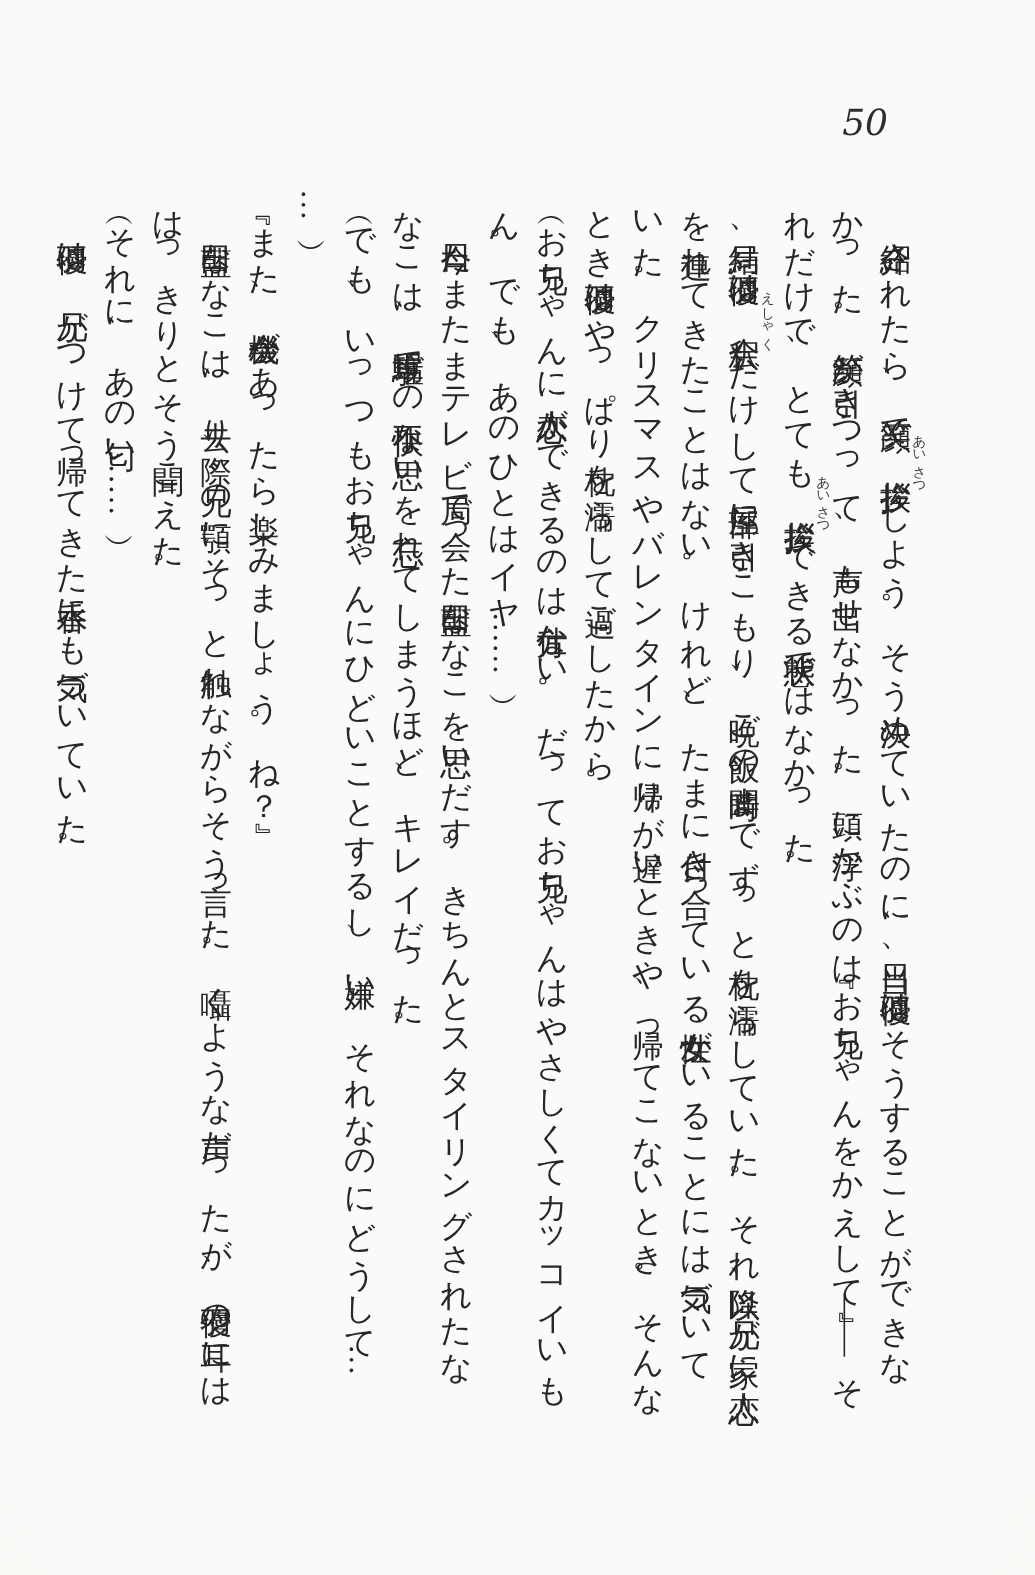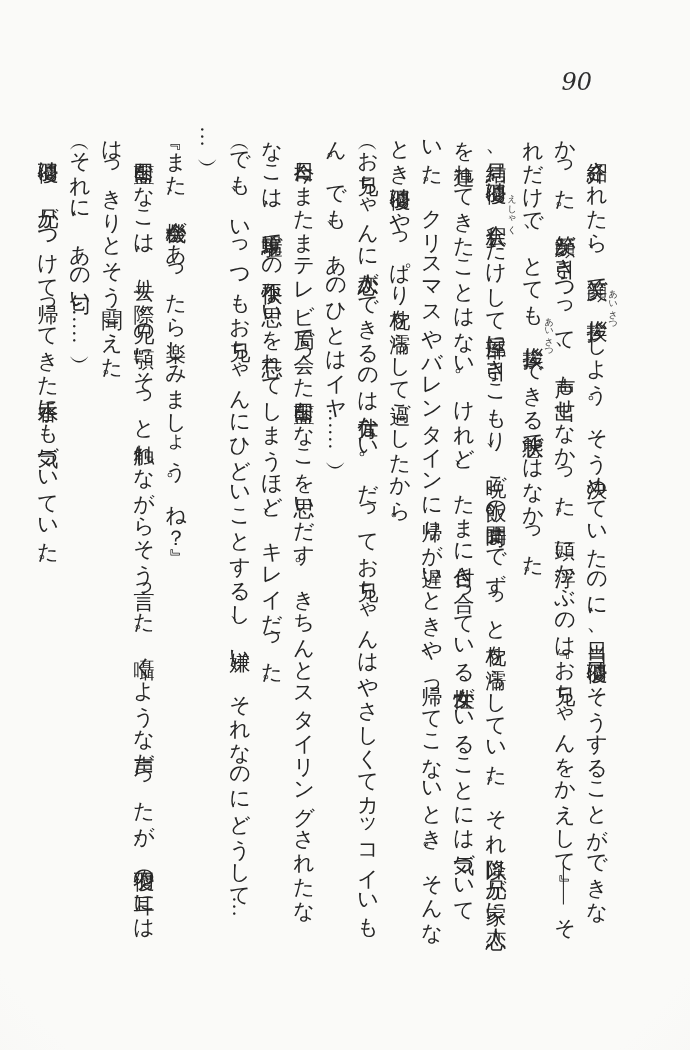--- a/index.html
+++ b/index.html
@@ -27,21 +27,21 @@
     font-kerning: none;
   }
   .text-block p { margin: 0; padding: 0; text-indent: 1em; }
   .text-block p.indent-half { text-indent: 0.5em; }
   ruby { ruby-align: center; }
   rt { font-size: 9px; color: #3a3a3a; letter-spacing: 0; }
 </style>
 </head>
 <body>
 
-<div class="page-number">90</div>
+<div class="page-number">50</div>
 
 <div class="text-block" id="text-block">
     <p>紹介されたら、笑顔で<ruby>挨拶<rt>あいさつ</rt></ruby>しよう。そう決めていたのに、当日、優羽はそうすることができなかった。笑顔が引きつって、声も出せなかった。頭に浮かぶのは『お兄ちゃんをかえして』――それだけで、とても<ruby>挨拶<rt>あいさつ</rt></ruby>できる状態ではなかった。</p>
     <p>結局、優羽は<ruby>会釈<rt>えしゃく</rt></ruby>だけして部屋に引きこもり、晩ご飯の時間までずっと枕を濡らしていた。それ以降、兄が家に恋人を連れてきたことはない。けれど、たまに付き合っている女性がいることには気づいていた。クリスマスやバレンタインに帰りが遅いときや、帰ってこないとき。そんなとき優羽はやっぱり枕を濡らして過ごしたから。</p>
     <p class="indent-half">（お兄ちゃんに恋人ができるのは仕方ない。だってお兄ちゃんはやさしくてカッコイいもん。でも、あのひとはイヤ……）</p>
     <p>今日たまたまテレビ局で会った藍田ななこを思いだす。きちんとスタイリングされたななこは、駐車場での不快な思いを忘れてしまうほど、キレイだった。</p>
     <p class="indent-half">（でも、いっつもお兄ちゃんにひどいことするし、嫌い。それなのにどうして……）</p>
     <p class="indent-half">『また、機会があったら楽しみましょう。ね？』</p>
     <p>藍田ななこは、去り際、兄の顎にそっと触れながらそう言った。囁くような声だったが、優羽の耳にははっきりとそう聞こえた。</p>
     <p class="indent-half">（それに、あの匂い……）</p>

